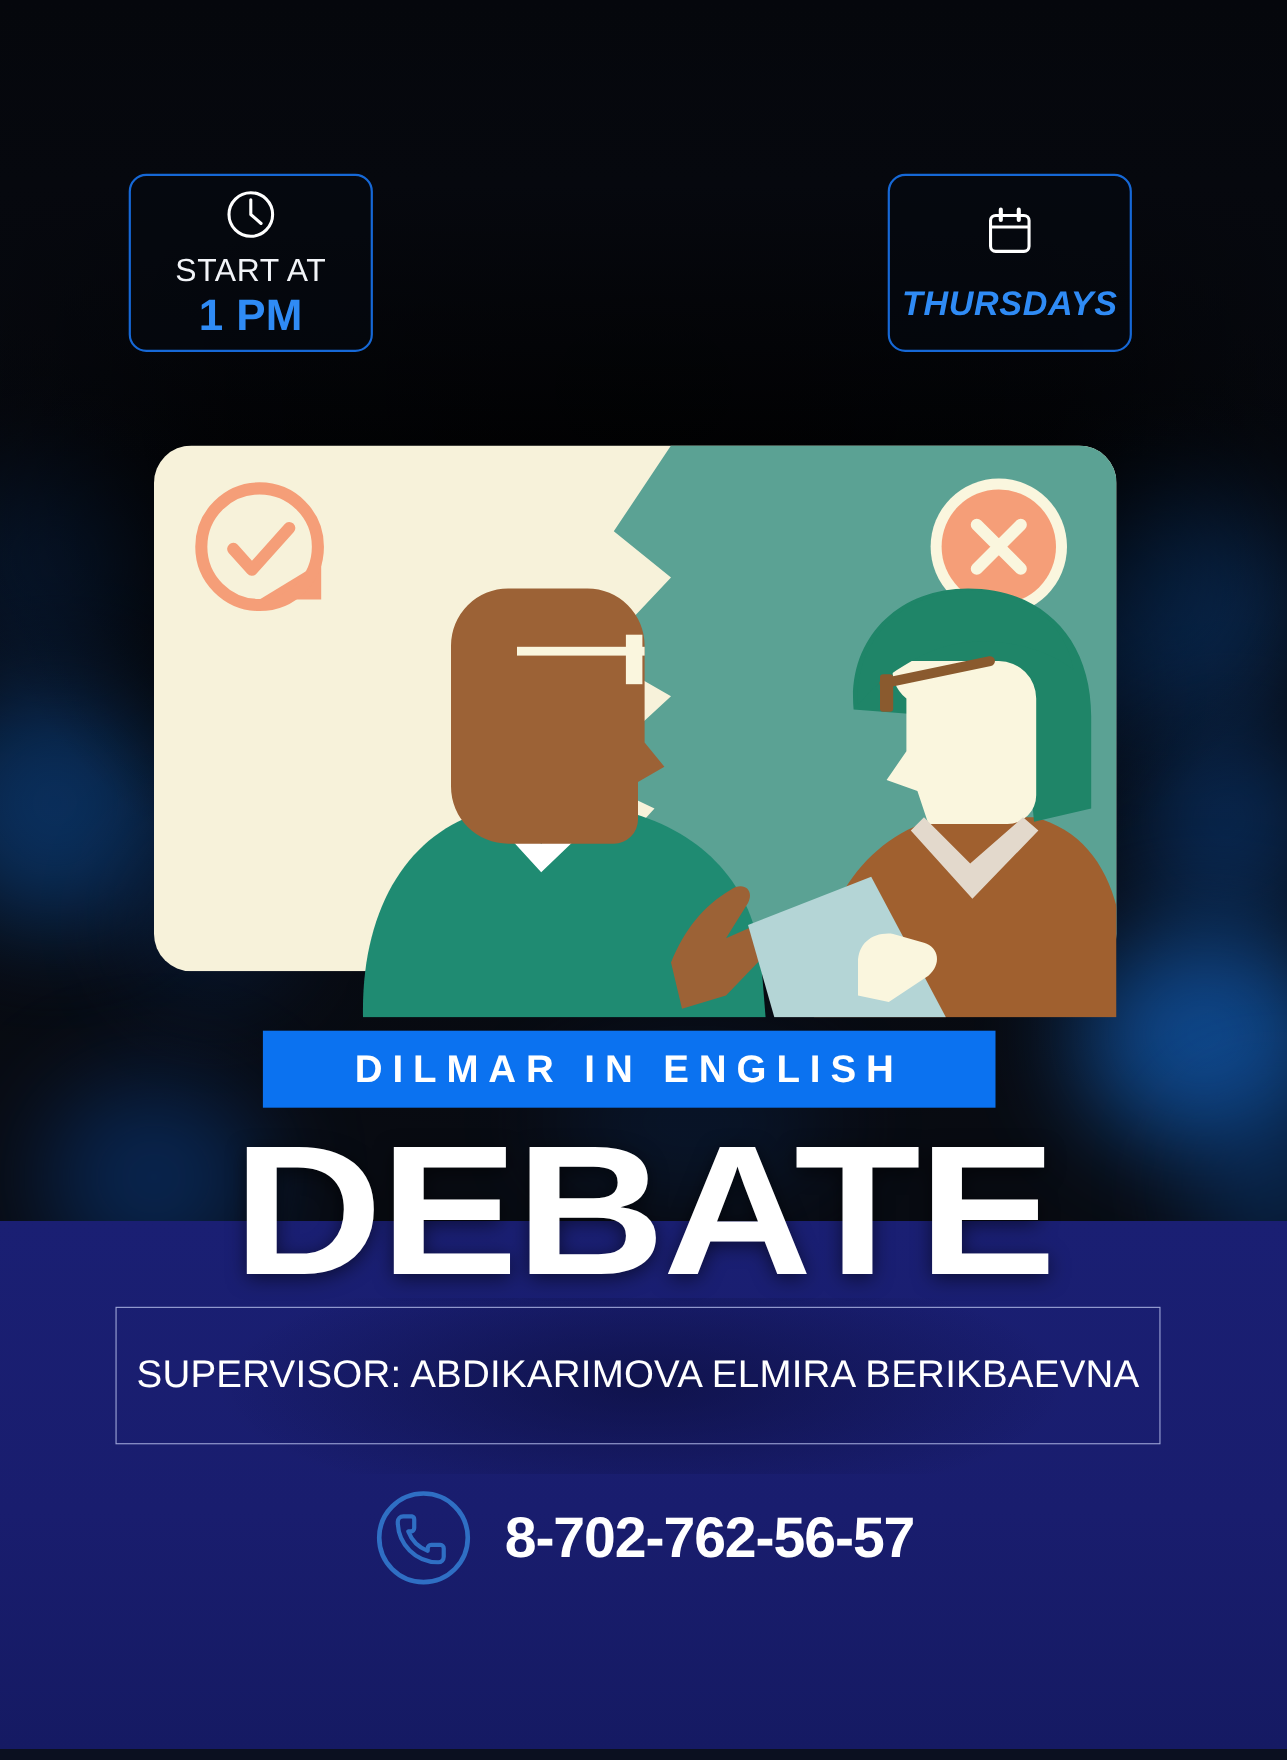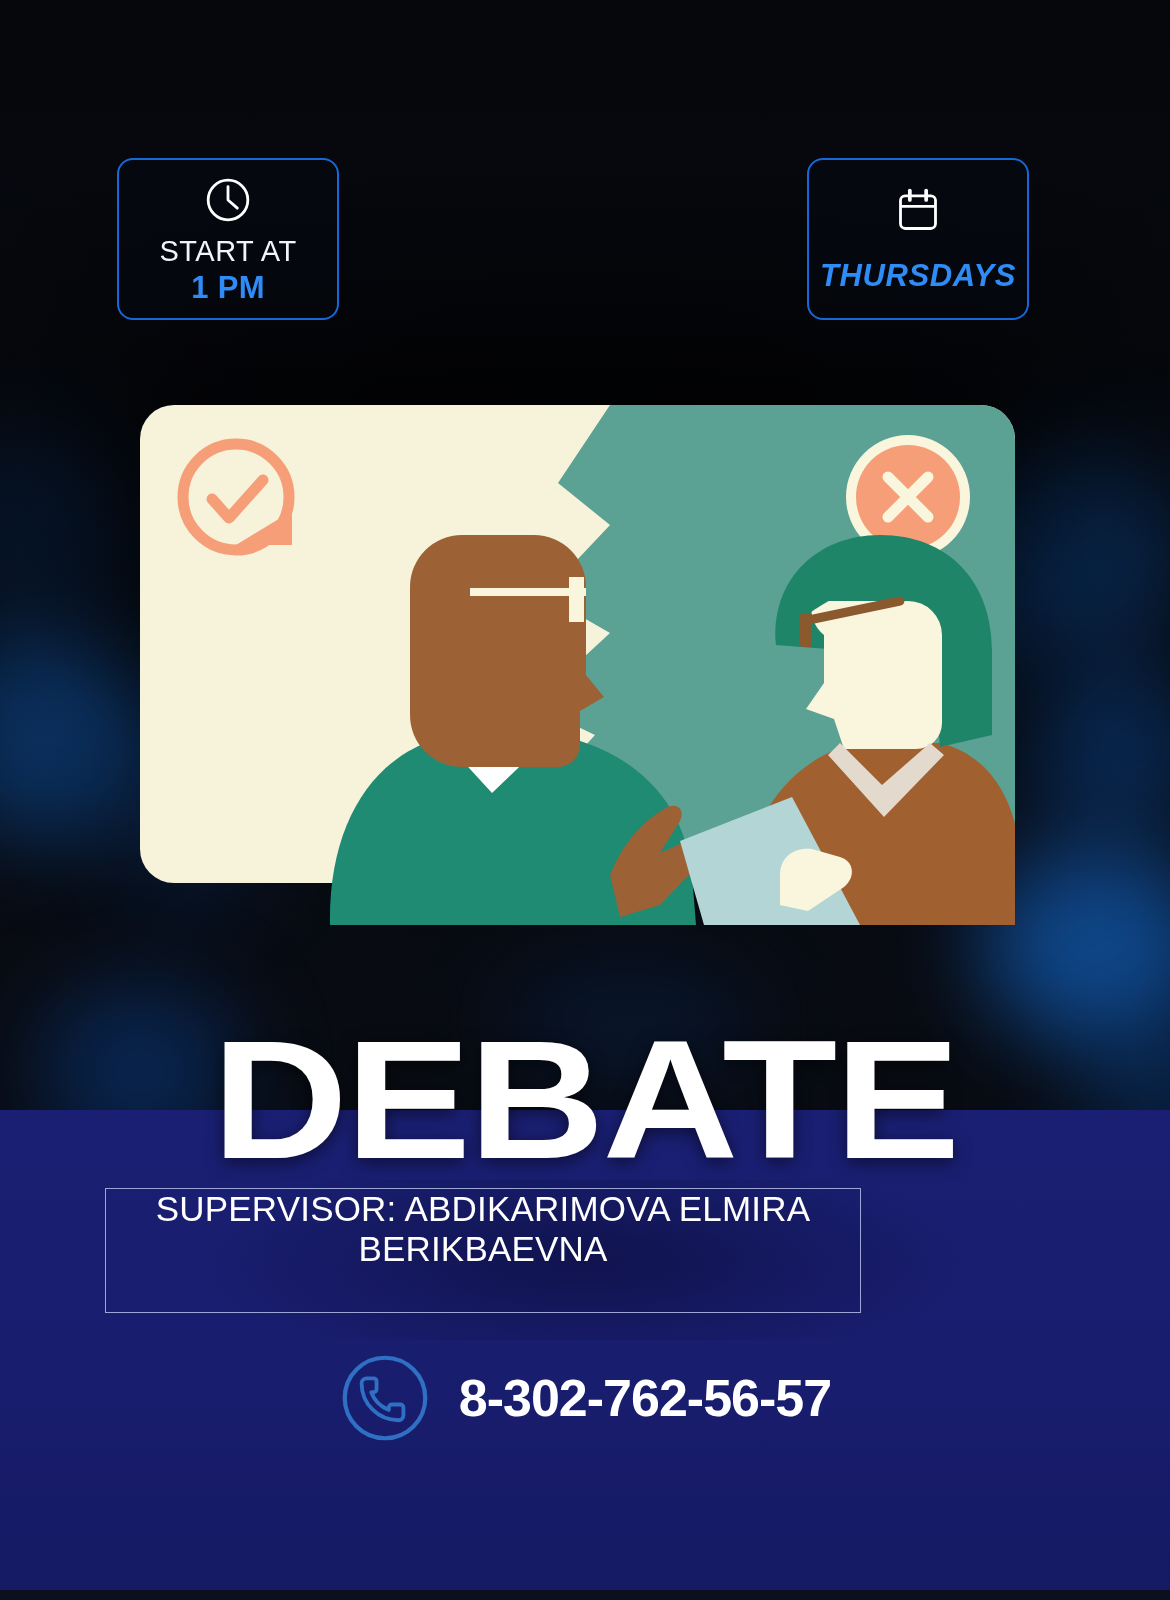--- a/index.html
+++ b/index.html
@@ -37,21 +37,21 @@
     background:rgba(6,9,16,.55);
   }
   .badge-time{left:117px;top:158px;width:222px;height:162px;}
   .badge-day{left:807px;top:158px;width:222px;height:162px;font-style:italic;}
   .badge-icon{display:block;margin-bottom:8px;}
   .badge-line1{
     color:#f2f4f8;font-size:29px;letter-spacing:.5px;
     line-height:1.05;font-weight:400;
   }
   .badge-line2{
-    color:#2f8bf5;font-size:31px;font-weight:700;
+    color:#2f8bf5;font-size:40px;font-weight:700;
     letter-spacing:.3px;line-height:1.2;margin-top:2px;
   }
   .badge-day .badge-line2{font-size:31px;letter-spacing:.6px;margin-top:10px;}
 
   
   .illus{
     position:absolute;left:140px;top:405px;
     width:875px;height:478px;
   }
   .illus-svg{display:block;width:875px;height:520px;overflow:visible;}
@@ -94,24 +94,24 @@
     z-index:3;
   }
   .bottom-strip{
     position:absolute;left:0;top:1590px;width:1170px;height:10px;
     background:#0b1020;z-index:6;
   }
 
   
   .supbox{
     position:absolute;left:105px;top:1188px;
-    width:756px;height:125px;
+    width:950px;height:125px;
     border:1px solid #9ea6d8;
     box-sizing:border-box;
-    display:flex;align-items:flex-start;justify-content:center;
+    display:flex;align-items:center;justify-content:center;
     z-index:5;
   }
   .supbox span{
     color:#ffffff;font-size:35px;font-weight:400;
     line-height:1.15;text-align:center;letter-spacing:.2px;
     padding:0 18px;
   }
 
   
   .phone-row{
@@ -238,20 +238,23 @@
         <path d="M700,338 L742,380 L790,338 L804,350 L744,412 L688,350 Z" fill="#e3d9cc"></path>
 
         <path d="M540,436 L652,392 L720,520 L564,520 Z" fill="#b4d5d6"></path>
 
         <path d="M640,470 C640,452 654,442 672,444 L700,452
                  C714,456 716,472 704,482 L668,506 L640,500 Z" fill="#faf6de"></path>
       </g>
     </svg>
   </div>
 
+  <div class="ribbon">
+    <span>DILMAR IN ENGLISH</span>
+  </div>
 
   <div class="navy"></div>
   <div class="navy-sheen"></div>
 
   <div class="debate">DEBATE</div>
 
   <div class="supbox">
     <span>SUPERVISOR: ABDIKARIMOVA ELMIRA BERIKBAEVNA</span>
   </div>
 
@@ -260,17 +263,17 @@
       <circle cx="24" cy="24" r="21" fill="none" stroke="#2f6fc4" stroke-width="2.2"></circle>
       <path d="M18.4,13.8 h-4.0 a2.6 2.6 0 0 0 -2.6 2.6
                c0,10.6 8.6,19.2 19.2,19.2
                a2.6 2.6 0 0 0 2.6 -2.6 v-4.0
                a1.6 1.6 0 0 0 -1.6 -1.6 h-4.4
                a1.6 1.6 0 0 0 -1.6 1.6 v1.2
                c-4.2,-1.6 -7.6,-5.0 -9.2,-9.2 h1.2
                a1.6 1.6 0 0 0 1.6 -1.6 v-4.0
                a1.6 1.6 0 0 0 -1.2 -1.6 z" fill="none" stroke="#2f6fc4" stroke-width="2.0" stroke-linejoin="round"></path>
     </svg>
-    <div class="phone-num">8-302-762-56-57</div>
+    <div class="phone-num">8-702-762-56-57</div>
   </div>
 
   <div class="bottom-strip"></div>
 </div>
 
 </body></html>

